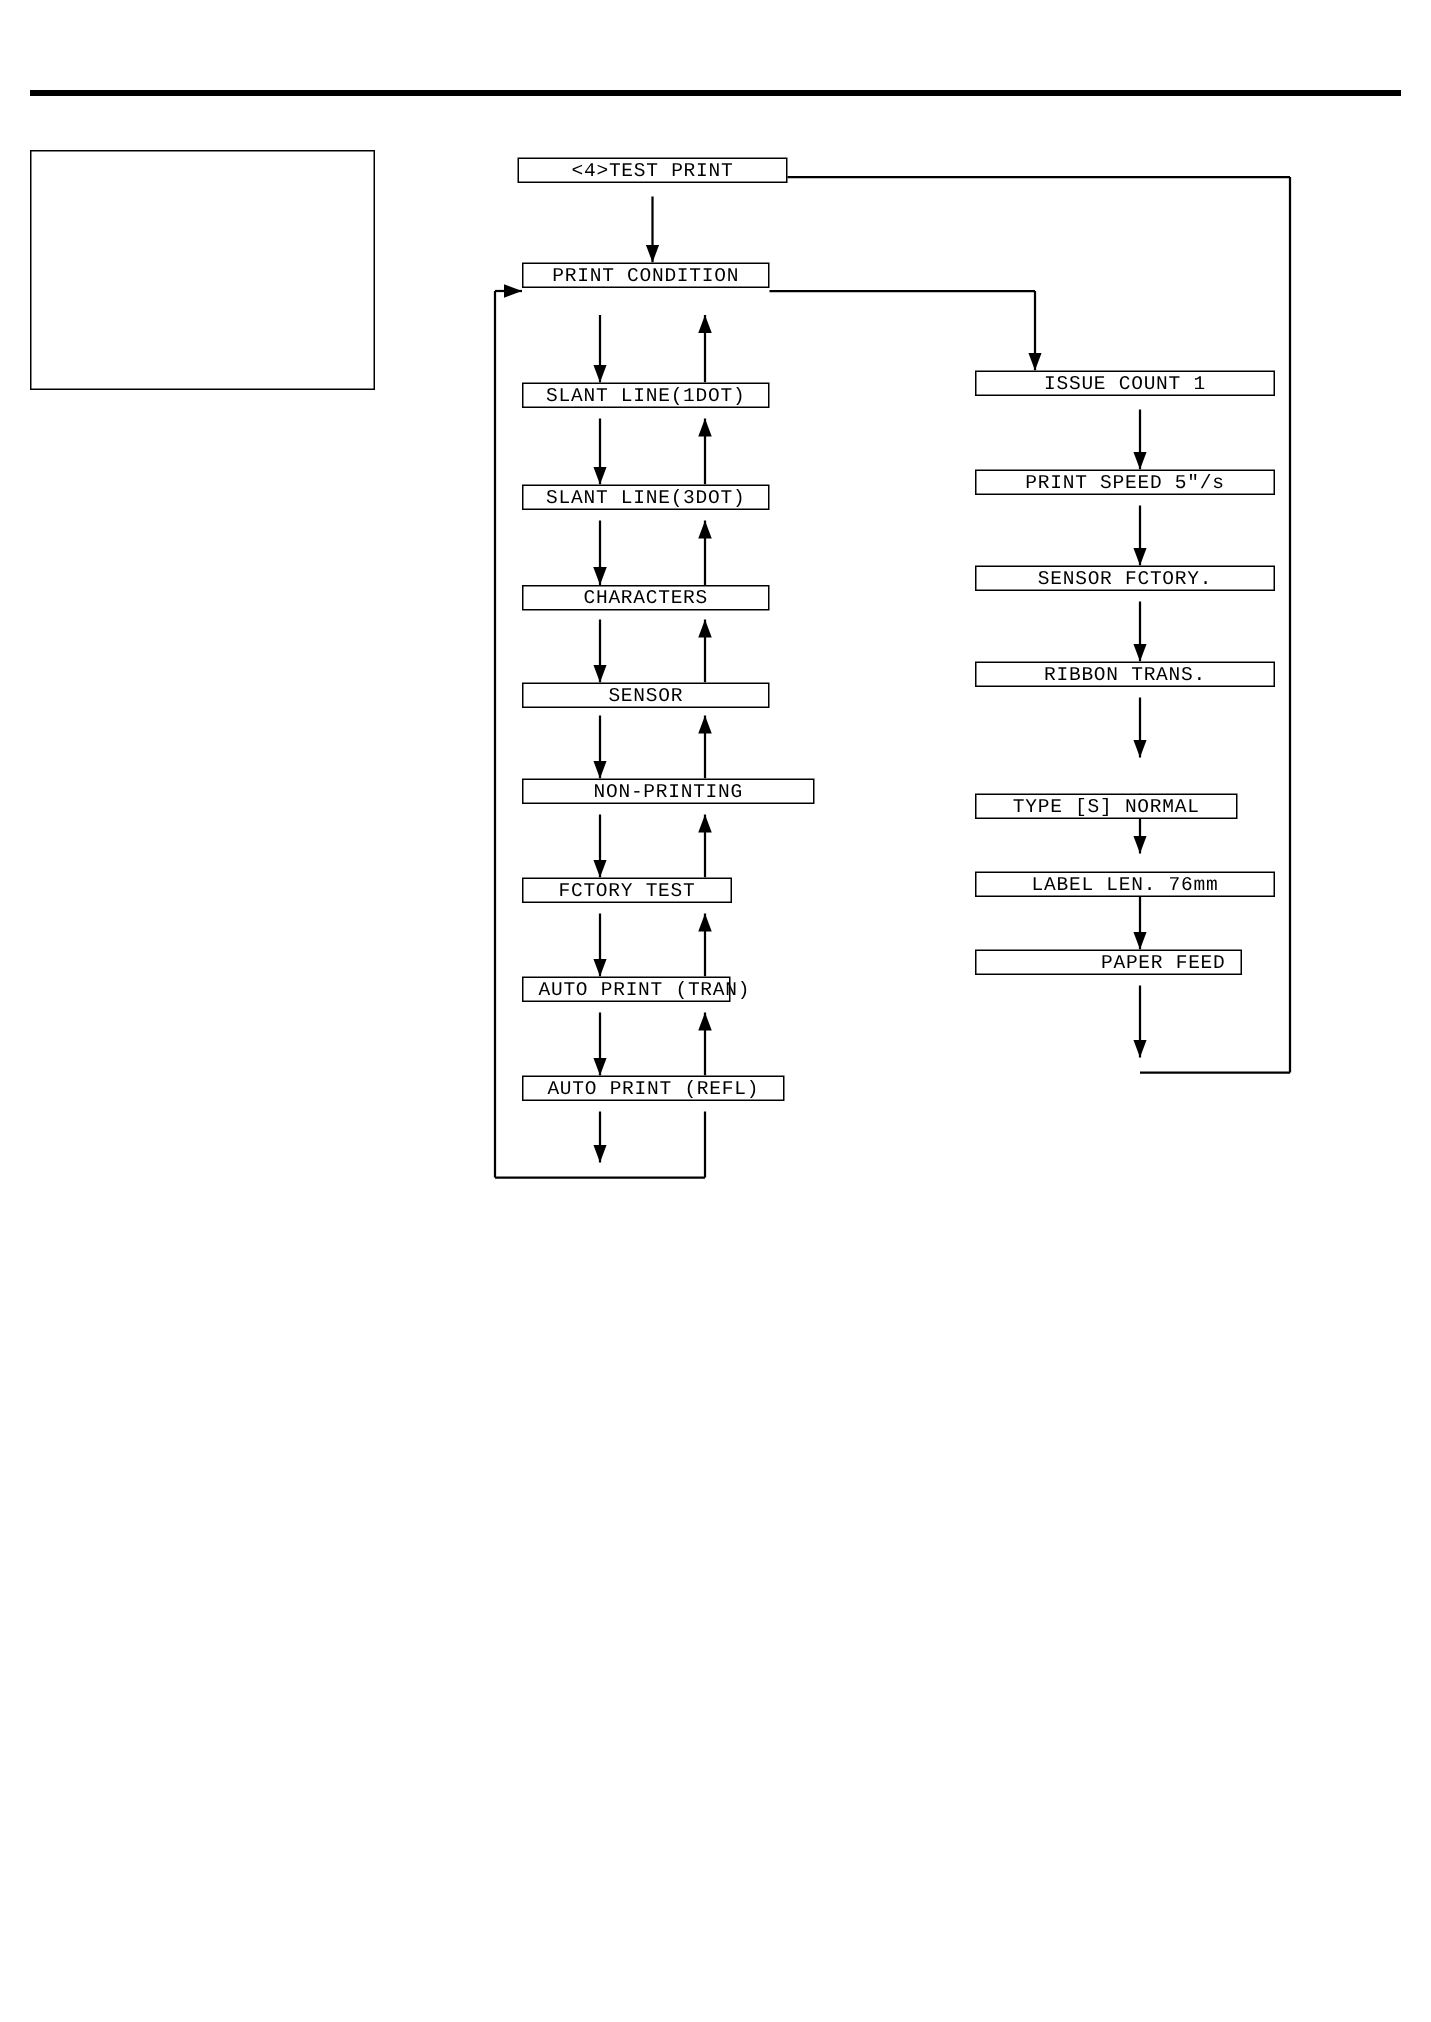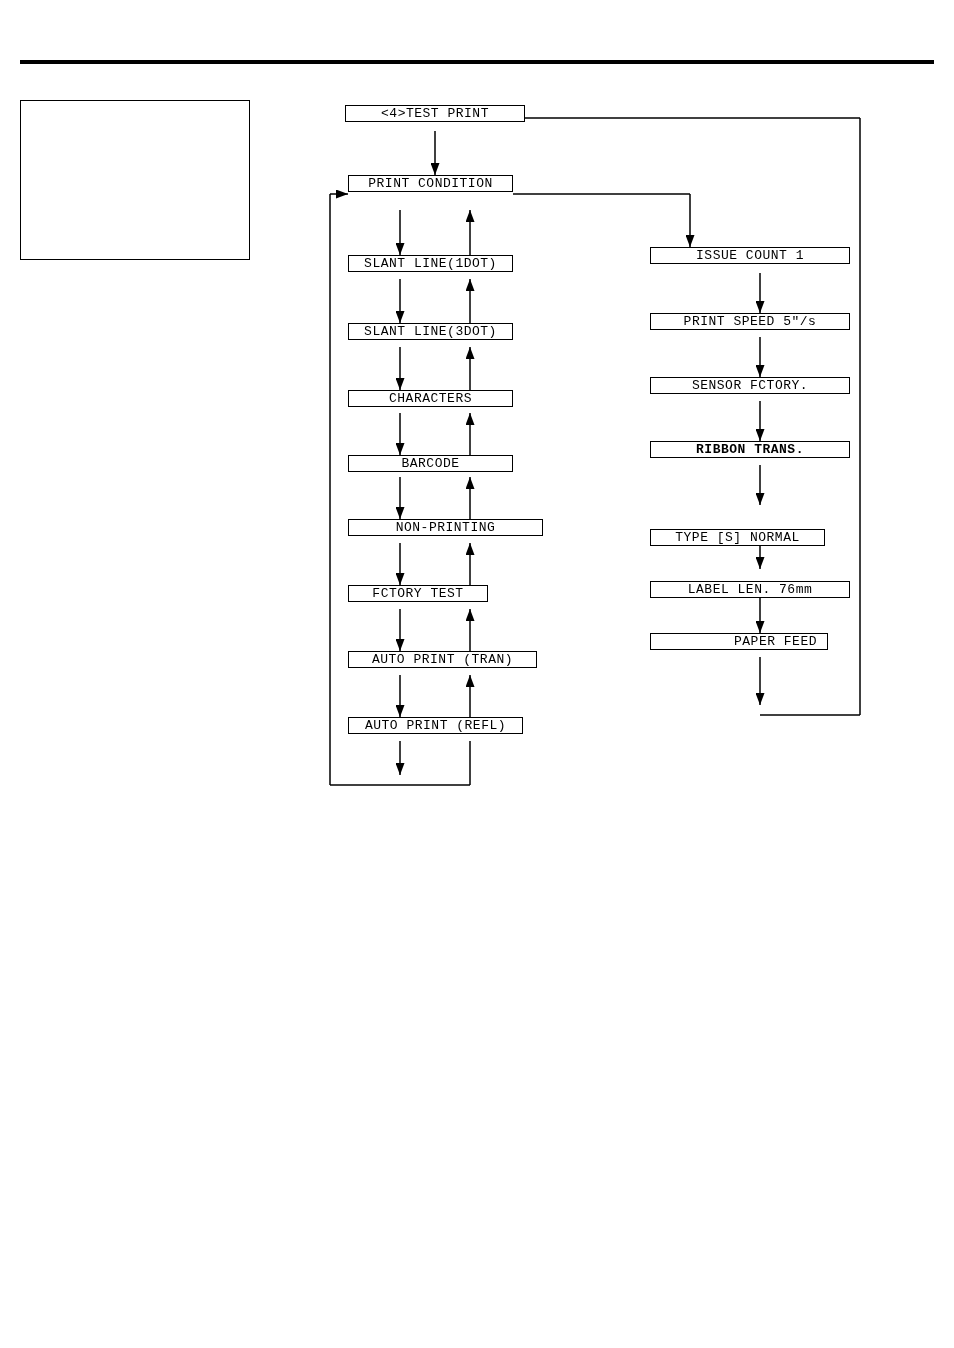--- a/index.html
+++ b/index.html
@@ -161,37 +161,37 @@
     <div class="node" style="left: 75px; top: 10px; width: 180px; text-align:center;">&lt;4&gt;TEST PRINT</div>
 
     <div class="node" style="left: 78px; top: 80px; width: 165px; text-align:center;">PRINT  CONDITION</div>
 
     <div class="node" style="left: 78px; top: 160px; width: 165px; text-align:center;">SLANT LINE(1DOT)</div>
 
     <div class="node" style="left: 78px; top: 228px; width: 165px; text-align:center;">SLANT LINE(3DOT)</div>
 
     <div class="node" style="left: 78px; top: 295px; width: 165px; text-align:center;">CHARACTERS</div>
 
-    <div class="node" style="left: 78px; top: 360px; width: 165px; text-align:center;">BARCODE</div>
+    <div class="node" style="left: 78px; top: 360px; width: 165px; text-align:center;">SENSOR</div>
 
     <div class="node" style="left: 78px; top: 424px; width: 195px; text-align:center;">NON-PRINTING</div>
 
     <div class="node" style="left: 78px; top: 490px; width: 140px; text-align:center;">FCTORY TEST</div>
 
-    <div class="node" style="left: 78px; top: 556px; width: 189px; text-align:center;">AUTO PRINT (TRAN)</div>
+    <div class="node" style="left: 78px; top: 556px; width: 139px; text-align:center;">AUTO PRINT (TRAN)</div>
 
     <div class="node" style="left: 78px; top: 622px; width: 175px; text-align:center;">AUTO PRINT (REFL)</div>
 
     <div class="node" style="left: 380px; top: 152px; width: 200px; text-align:center;">ISSUE COUNT 1</div>
 
     <div class="node" style="left: 380px; top: 218px; width: 200px; text-align:center;">PRINT SPEED 5"/s</div>
 
     <div class="node" style="left: 380px; top: 282px; width: 200px; text-align:center;">SENSOR FCTORY.</div>
 
-    <div class="node" style="left: 380px; top: 346px; width: 200px; text-align:center;font-weight:bold;">RIBBON TRANS.</div>
+    <div class="node" style="left: 380px; top: 346px; width: 200px; text-align:center;">RIBBON TRANS.</div>
 
     <div class="node" style="left: 380px; top: 434px; width: 175px; text-align:center;">TYPE [S] NORMAL</div>
 
     <div class="node" style="left: 380px; top: 474px; width: 200px; text-align:center;margin-top:12px;">LABEL LEN.  76mm</div>
 
     <div class="node" style="left: 380px; top: 538px; width: 178px; text-align:right;">PAPER FEED</div>
 
   </div>
 
 </div>

